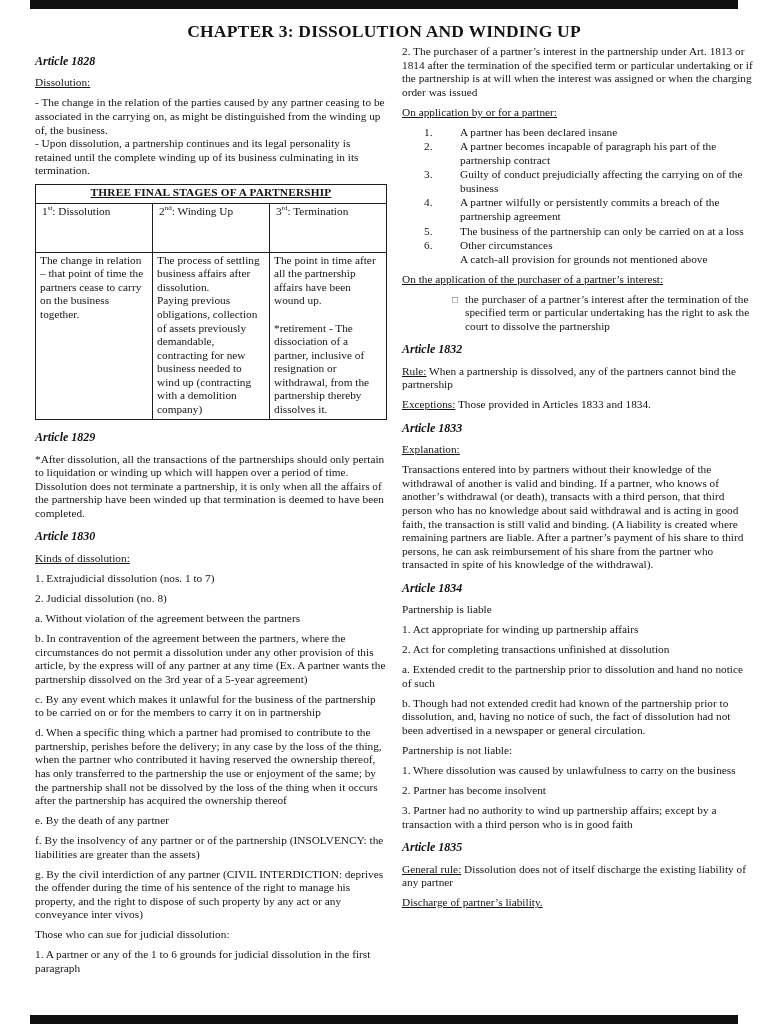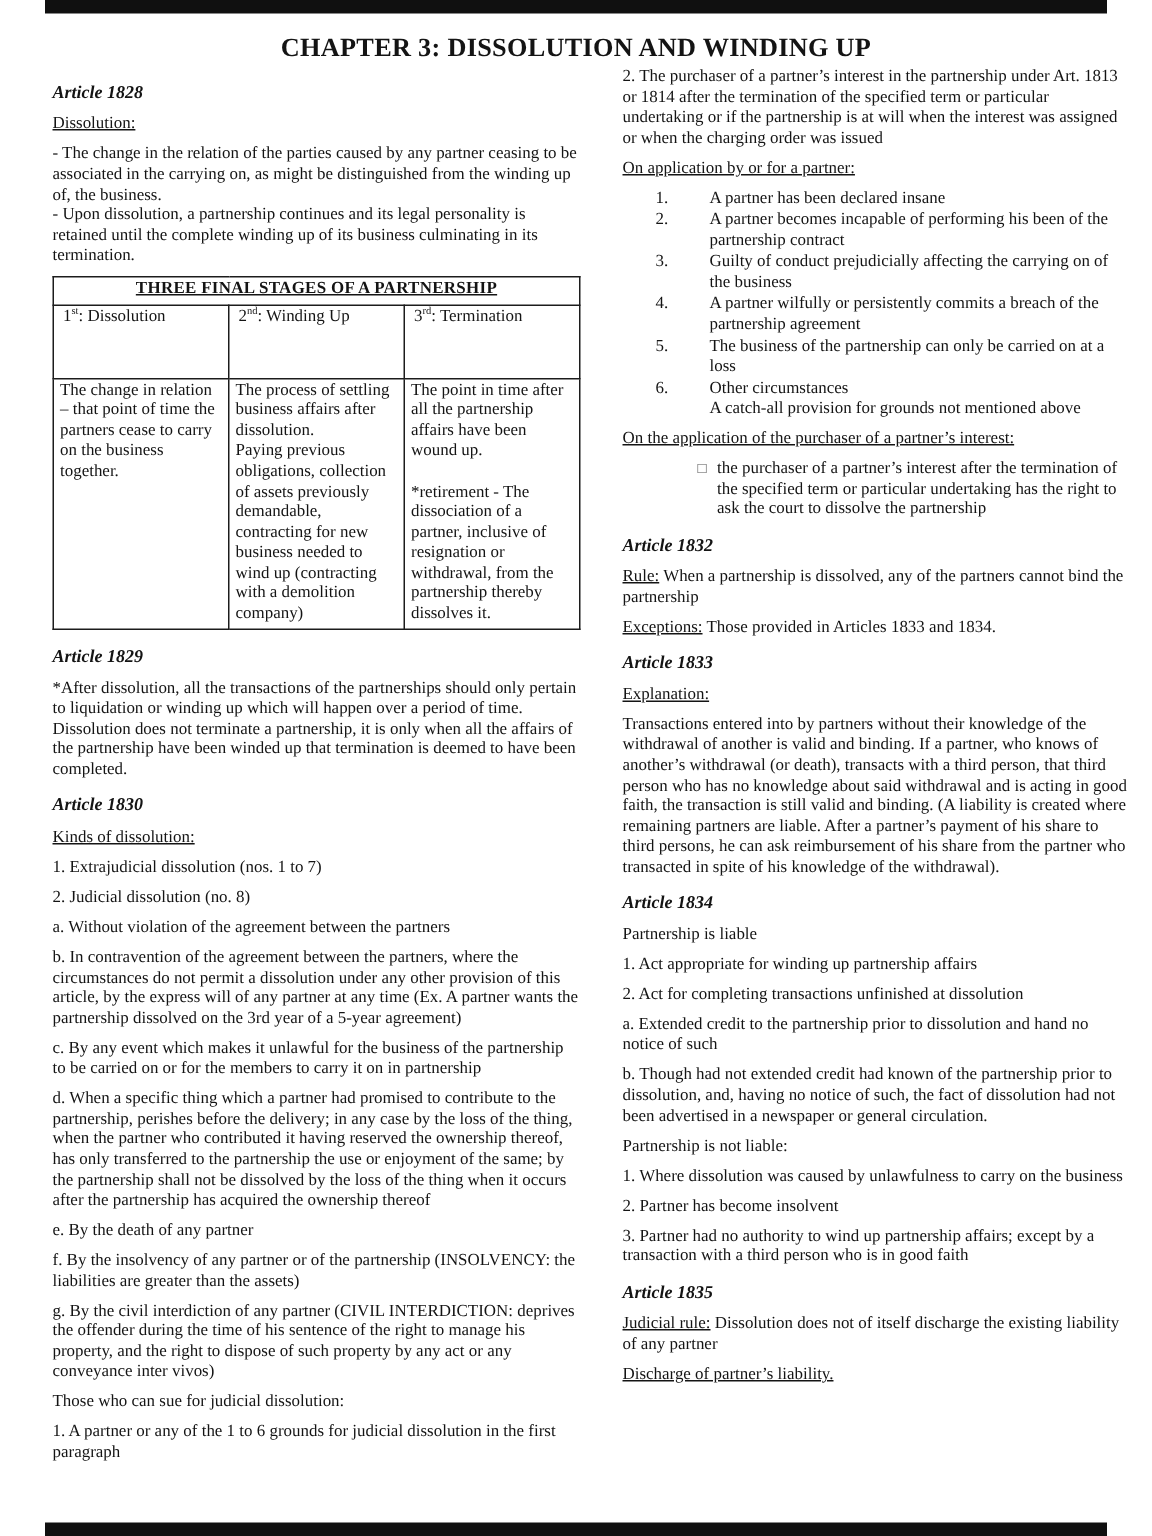--- a/index.html
+++ b/index.html
@@ -26,21 +26,21 @@
   .title {
     margin: 21px 0 3px;
     text-align: center;
     font-size: 17.5px;
     font-weight: bold;
     letter-spacing: 0.2px;
   }
   .cols {
     display: flex;
     padding: 0 14px 0 35px;
-    gap: 28px;
+    gap: 15px;
   }
   .col-left { width: 352px; flex: none; }
   .col-right { flex: 1; min-width: 0; }
   p { margin: 0 0 6.5px; }
   .art {
     font-weight: bold;
     font-style: italic;
     font-size: 12px;
     margin: 9px 0 8px;
   }
@@ -151,21 +151,21 @@
       <p>2. The purchaser of a partner’s interest in the partnership under Art. 1813 or 1814 after the termination of the specified term or particular undertaking or if the partnership is at will when the interest was assigned or when the charging order was issued</p>
 
       <p class="u">On application by or for a partner:</p>
       <div class="grounds">
         <div class="g-row">
           <span class="g-num">1.</span>
           <span class="g-txt">A partner has been declared insane</span>
         </div>
         <div class="g-row">
           <span class="g-num">2.</span>
-          <span class="g-txt">A partner becomes incapable of performing his been of the partnership contract</span>
+          <span class="g-txt">A partner becomes incapable of paragraph his part of the partnership contract</span>
         </div>
         <div class="g-row">
           <span class="g-num">3.</span>
           <span class="g-txt">Guilty of conduct prejudicially affecting the carrying on of the business</span>
         </div>
         <div class="g-row">
           <span class="g-num">4.</span>
           <span class="g-txt">A partner wilfully or persistently commits a breach of the partnership agreement</span>
         </div>
         <div class="g-row">
@@ -199,19 +199,19 @@
       <p>2. Act for completing transactions unfinished at dissolution</p>
       <p>a. Extended credit to the partnership prior to dissolution and hand no notice of such</p>
       <p>b. Though had not extended credit had known of the partnership prior to dissolution, and, having no notice of such, the fact of dissolution had not been advertised in a newspaper or general circulation.</p>
 
       <p>Partnership is not liable:</p>
       <p>1. Where dissolution was caused by unlawfulness to carry on the business</p>
       <p>2. Partner has become insolvent</p>
       <p>3. Partner had no authority to wind up partnership affairs; except by a transaction with a third person who is in good faith</p>
 
       <p class="art">Article 1835</p>
-      <p class="lead-u"><span class="u">Judicial rule:</span><span> Dissolution does not of itself discharge the existing liability of any partner</span></p>
+      <p class="lead-u"><span class="u">General rule:</span><span> Dissolution does not of itself discharge the existing liability of any partner</span></p>
       <p class="u">Discharge of partner’s liability.</p>
     </div>
   </div>
 
   <div class="edge-bar bottom"></div>
 </div>
 
 </body></html>

